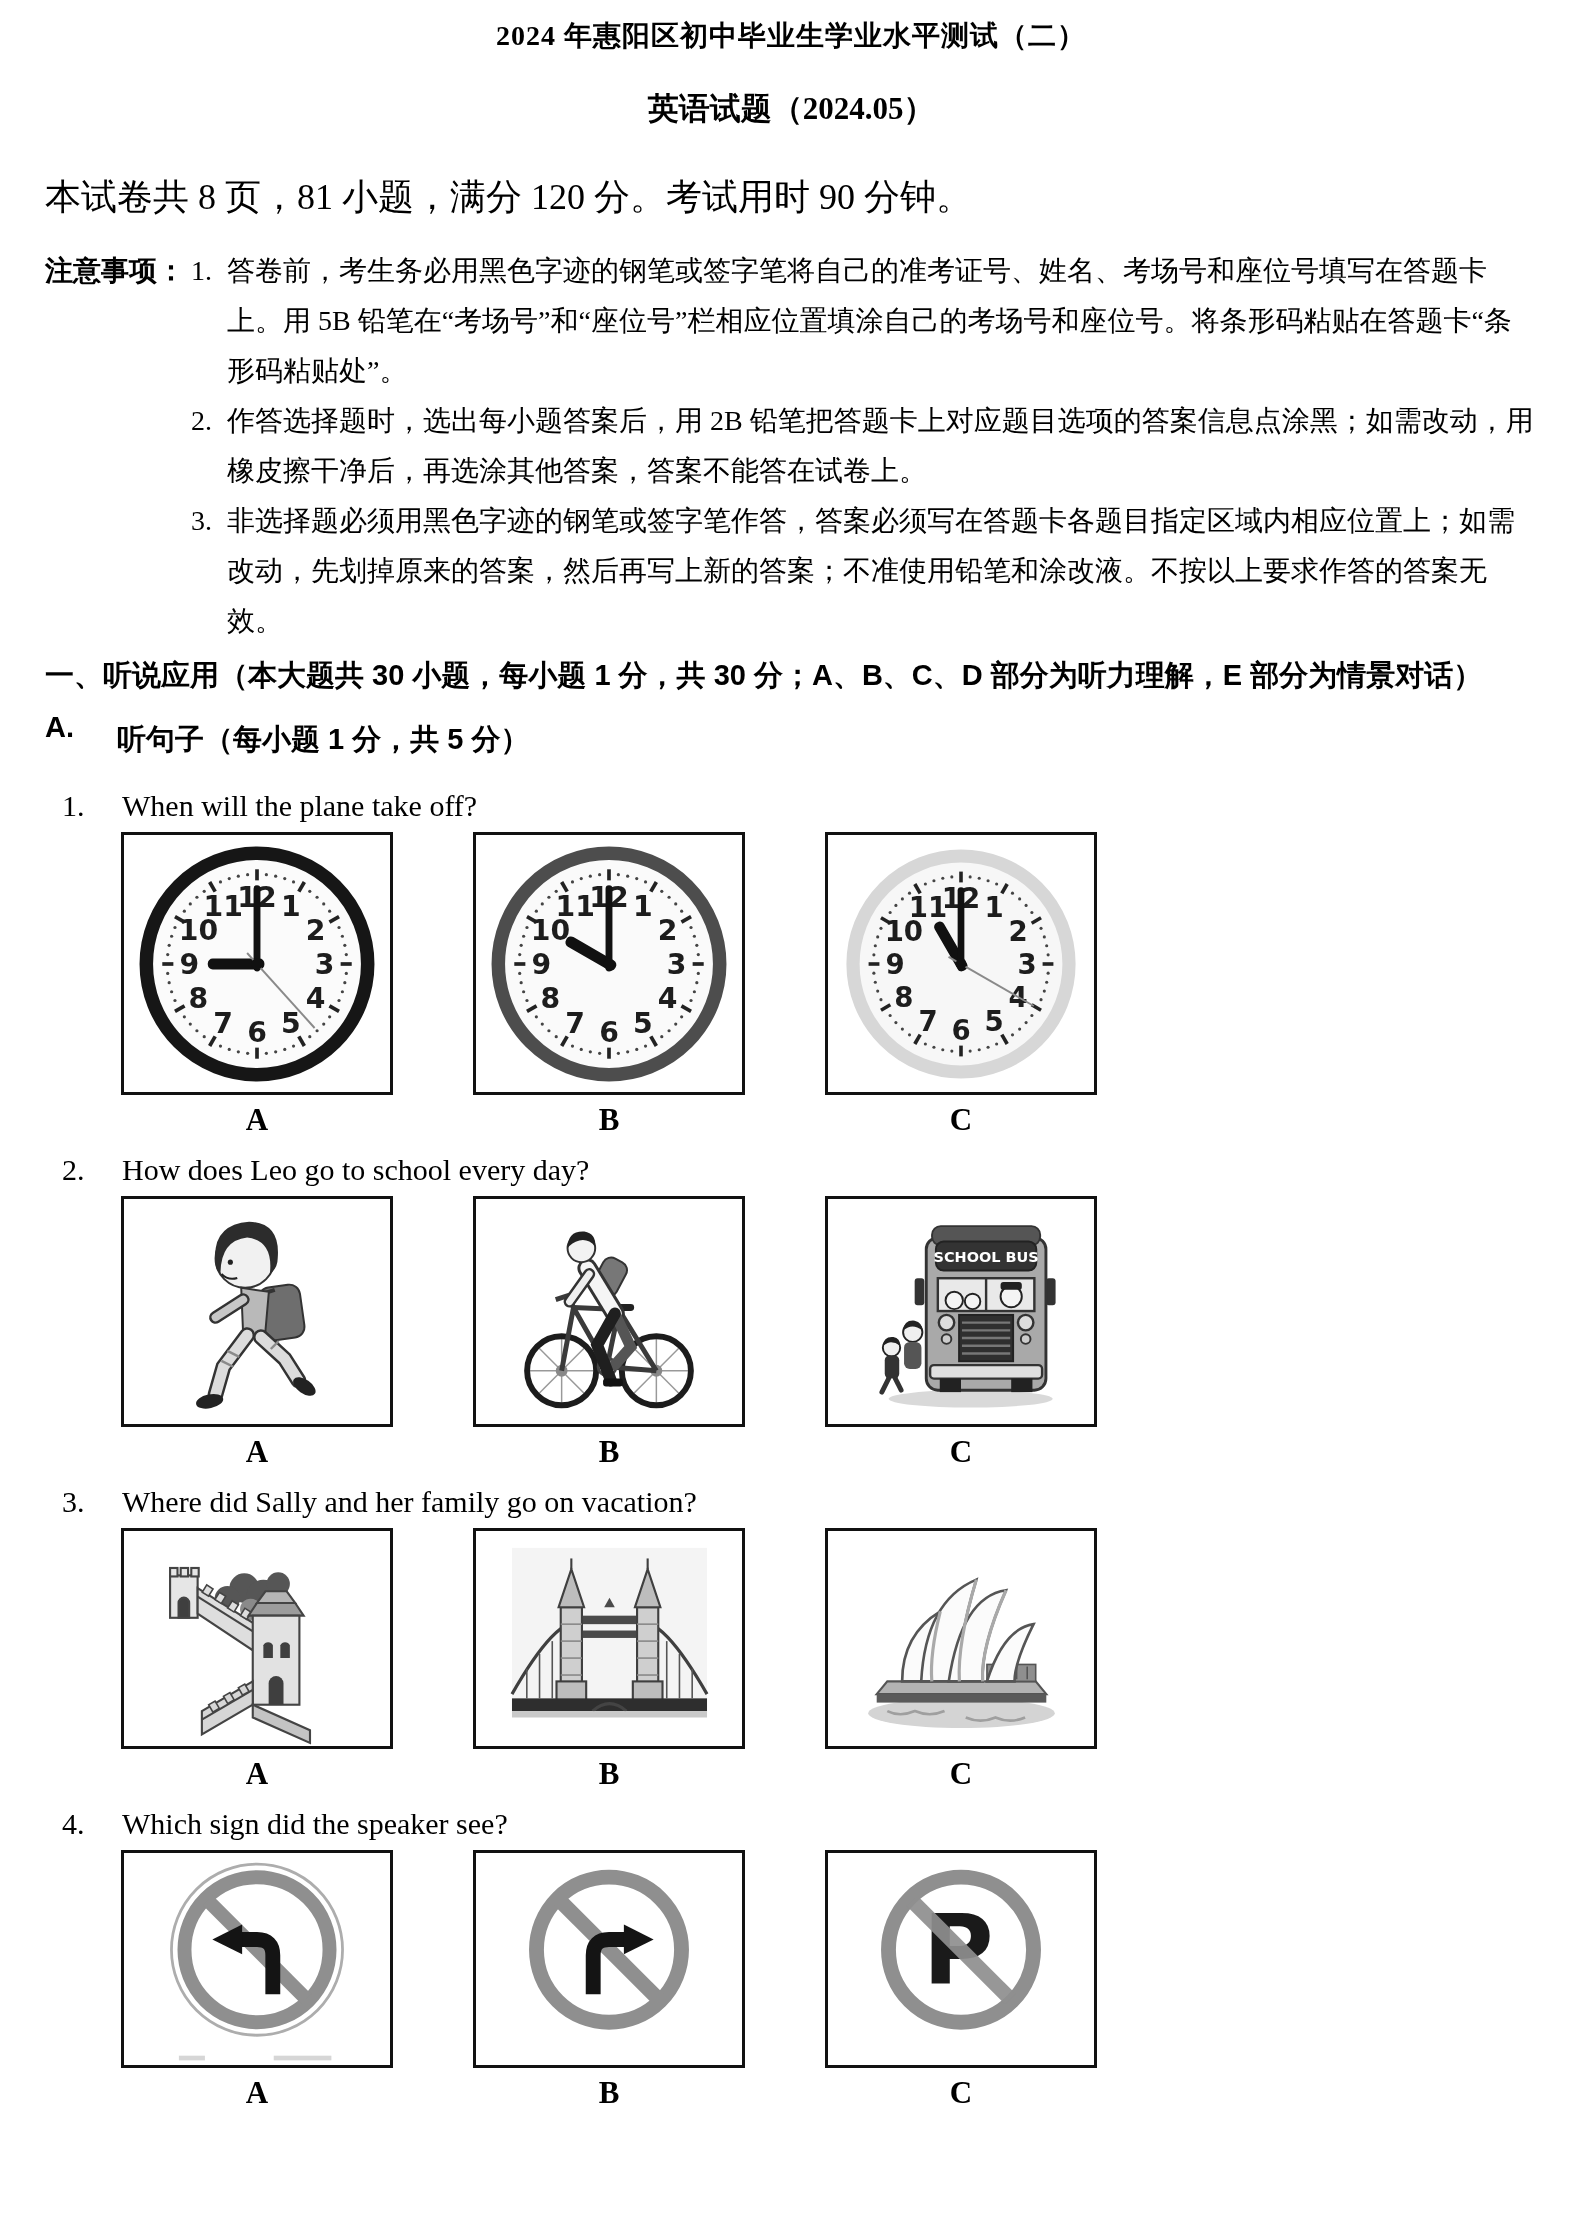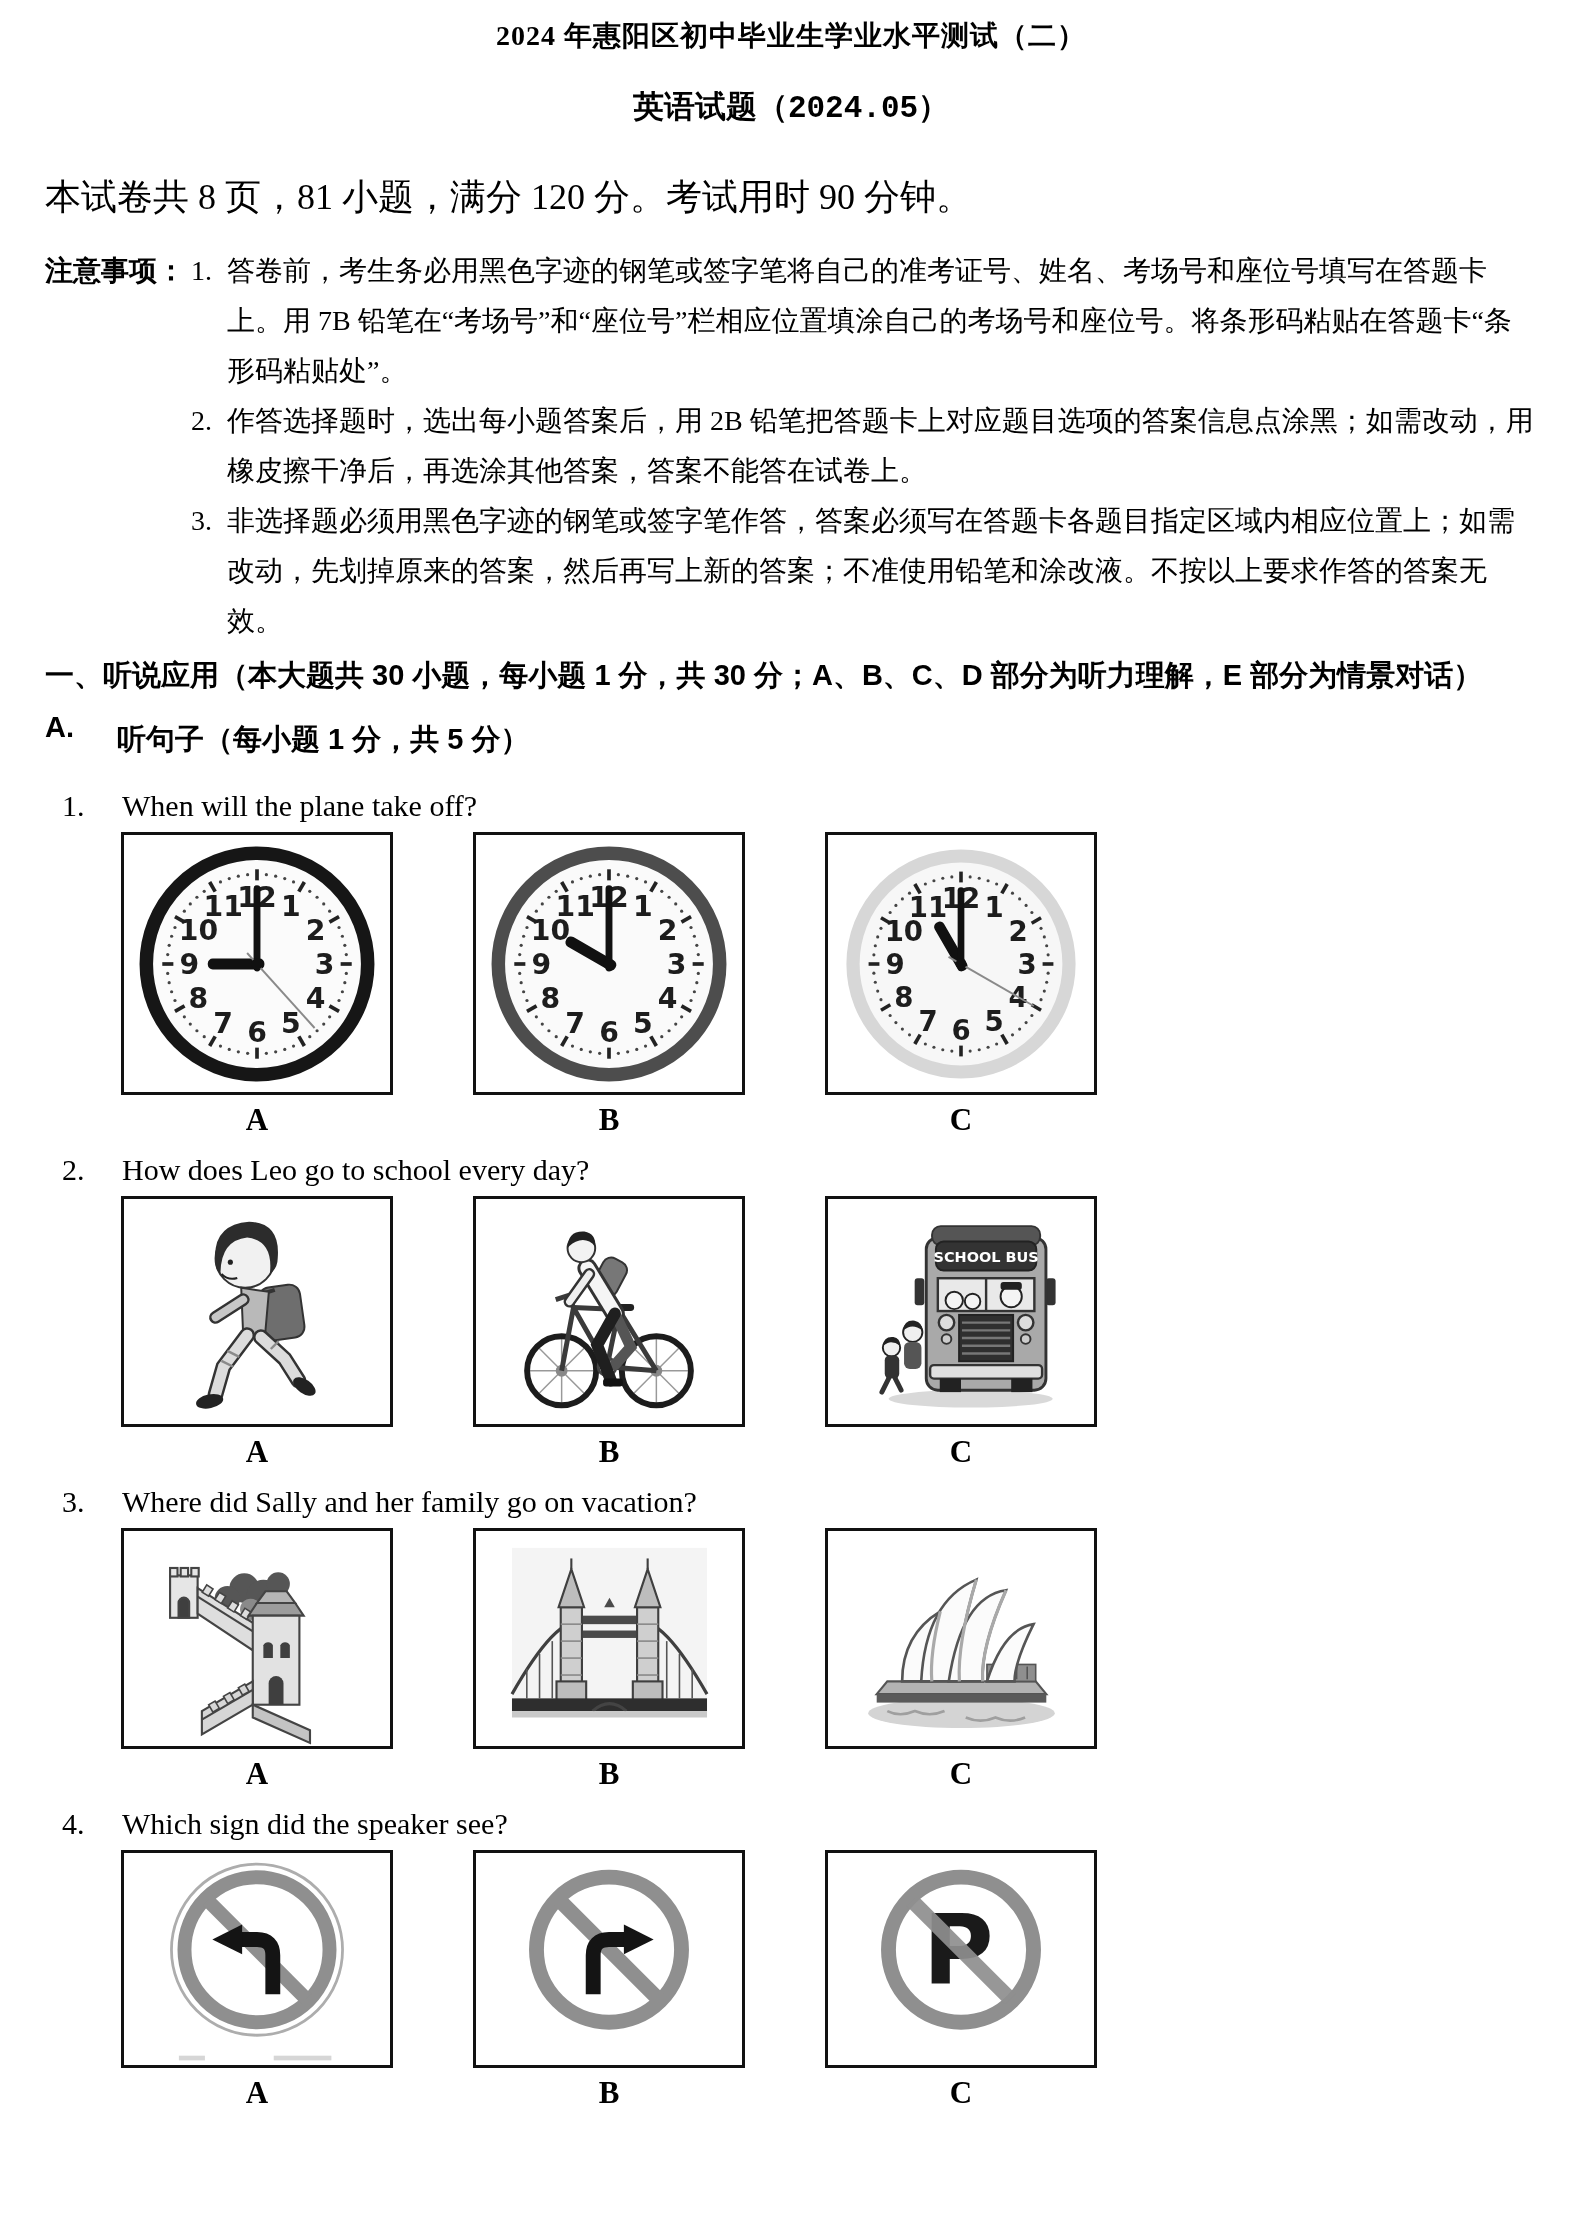--- a/index.html
+++ b/index.html
@@ -1,20 +1,20 @@
 <!DOCTYPE html>
 <html><head>
 <meta charset="utf-8">
 <style>
   html,body{margin:0;padding:0;background:#ffffff;}
   .page{position:relative;width:1582px;height:2223px;box-sizing:border-box;
         padding:14px 45px 0 45px;background:#fff;color:#000;
         font-family:"Liberation Serif",serif;overflow:hidden;}
   .title{margin:0;font-size:28px;line-height:44px;text-align:center;font-weight:bold;letter-spacing:1px;}
-  .subtitle{margin:30px 0 0 0;font-size:31px;line-height:42px;text-align:center;font-weight:bold;font-family:Liberation Mono, monospace;}
+  .subtitle{margin:30px 0 0 0;font-size:31px;line-height:42px;text-align:center;font-weight:bold;}
   .intro{margin:42px 0 0 0;font-size:36px;line-height:50px;}
   .notice{display:flex;margin-top:24px;font-size:28px;line-height:50px;}
   .notice-label{font-weight:bold;white-space:nowrap;font-family:"Liberation Sans",sans-serif;}
   .notice-items{flex:1;margin-left:6px;}
   .nitem{display:flex;margin:0;}
   .nitem .n{flex:0 0 36px;}
   .nitem .t{flex:1;}
   .sec{display:flex;margin-top:4px;font-size:29px;line-height:50px;font-weight:bold;
        font-family:"Liberation Sans",sans-serif;}
   .sec .m{white-space:nowrap;}
@@ -48,21 +48,21 @@
   <h1 class="title">2024 年惠阳区初中毕业生学业水平测试（二）</h1>
   <h2 class="subtitle">英语试题（2024.05）</h2>
 
   <p class="intro">本试卷共 8 页，81 小题，满分 120 分。考试用时 90 分钟。</p>
 
   <div class="notice">
     <span class="notice-label">注意事项：</span>
     <div class="notice-items">
       <p class="nitem">
         <span class="n">1.</span>
-        <span class="t">答卷前，考生务必用黑色字迹的钢笔或签字笔将自己的准考证号、姓名、考场号和座位号填写在答题卡上。用 7B 铅笔在“考场号”和“座位号”栏相应位置填涂自己的考场号和座位号。将条形码粘贴在答题卡“条形码粘贴处”。</span>
+        <span class="t">答卷前，考生务必用黑色字迹的钢笔或签字笔将自己的准考证号、姓名、考场号和座位号填写在答题卡上。用 5B 铅笔在“考场号”和“座位号”栏相应位置填涂自己的考场号和座位号。将条形码粘贴在答题卡“条形码粘贴处”。</span>
       </p>
       <p class="nitem">
         <span class="n">2.</span>
         <span class="t">作答选择题时，选出每小题答案后，用 2B 铅笔把答题卡上对应题目选项的答案信息点涂黑；如需改动，用橡皮擦干净后，再选涂其他答案，答案不能答在试卷上。</span>
       </p>
       <p class="nitem">
         <span class="n">3.</span>
         <span class="t">非选择题必须用黑色字迹的钢笔或签字笔作答，答案必须写在答题卡各题目指定区域内相应位置上；如需改动，先划掉原来的答案，然后再写上新的答案；不准使用铅笔和涂改液。不按以上要求作答的答案无效。</span>
       </p>
     </div>

